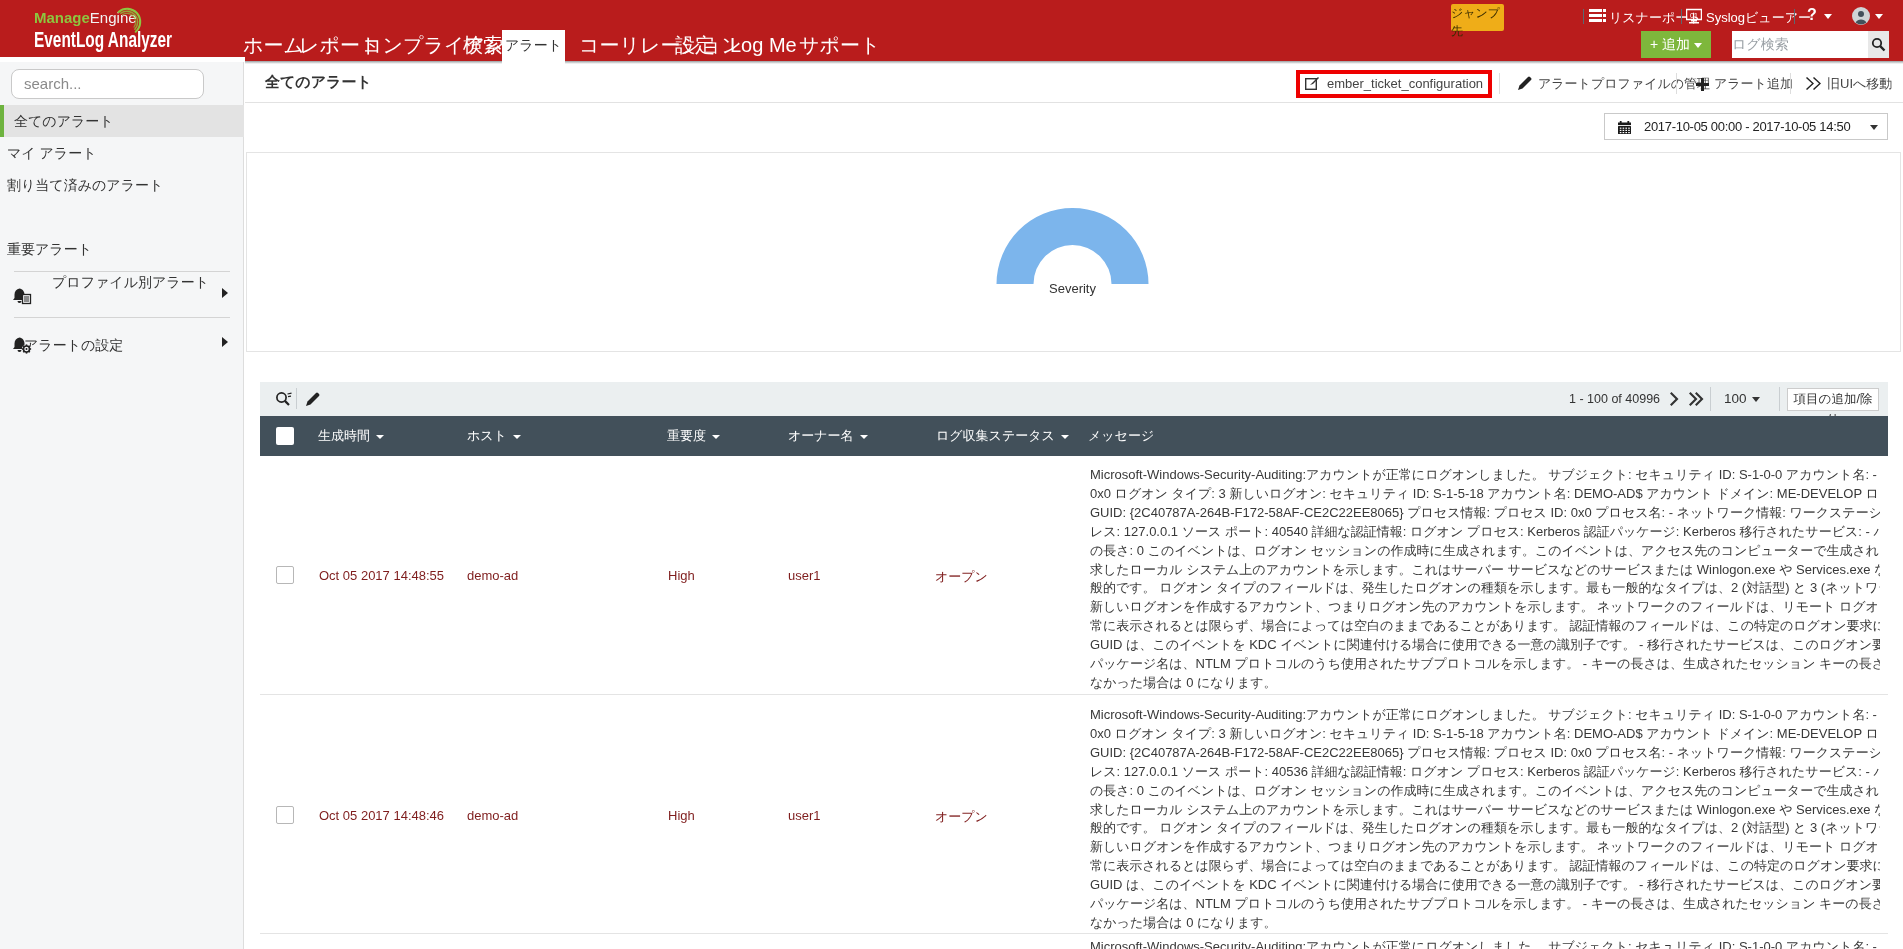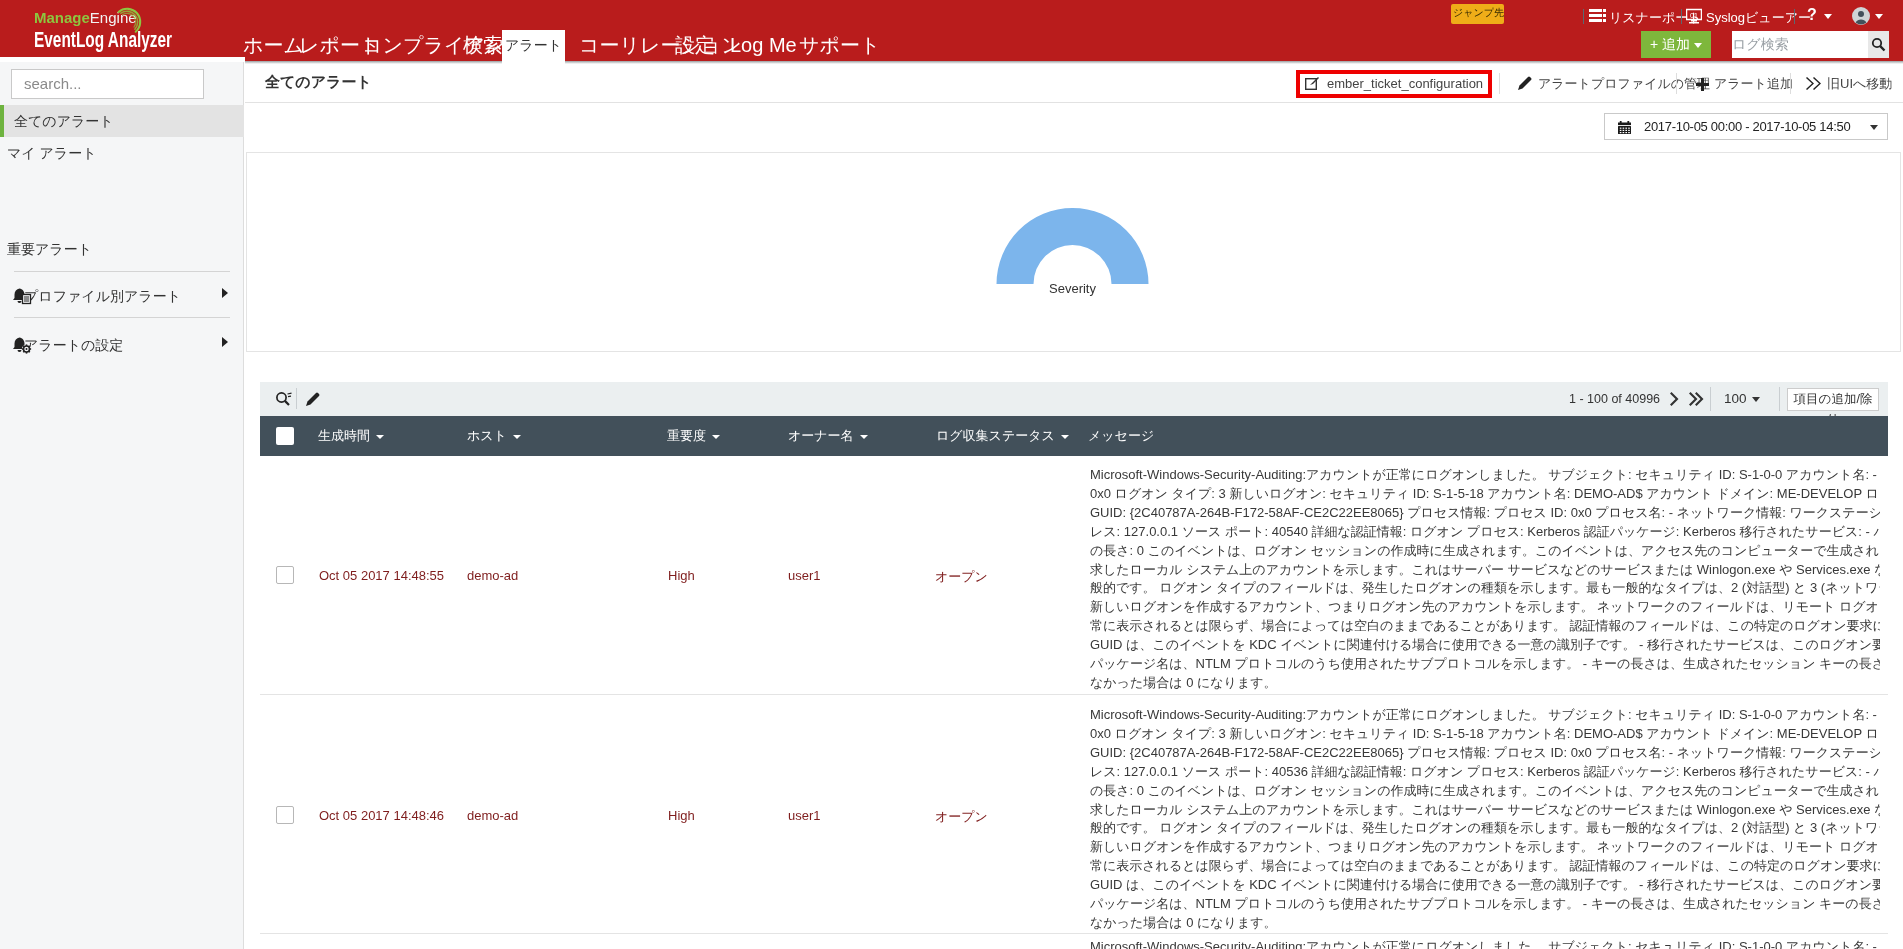--- a/index.html
+++ b/index.html
@@ -35,21 +35,21 @@
   <span class="tab" style="left:243px">ホーム</span>
   <span class="tab" style="left:299px">レポート</span>
   <span class="tab" style="left:362px">コンプライアンス</span>
   <span class="tab" style="left:463px">検索</span>
   <div id="activetab">アラート</div>
   <span class="tab" style="left:579px">コーリレーション</span>
   <span class="tab" style="left:675px">設定</span>
   <span class="tab" style="left:730px">Log Me</span>
   <span class="tab" style="left:799px">サポート</span>
 
-  <div class="abs" style="left:1451px;top:4px;width:53px;height:20px;background:#efad18;border-radius:2px;color:#3a2d00;font-size:10px;line-height:18px;text-align:right">ジャンプ先</div>
+  <div class="abs" style="left:1451px;top:4px;width:53px;height:27px;background:#efad18;border-radius:2px;color:#3a2d00;font-size:12px;line-height:18px;text-align:left">ジャンプ先</div>
 
   <div class="abs" style="left:1583px;top:9px;width:1px;height:15px;background:#5c6870"></div>
   <svg class="abs" style="left:1589px;top:8px" width="17" height="16" viewBox="0 0 17 16">
       <g fill="#fff">
         <rect x="0" y="1" width="13" height="3"></rect>
         <rect x="0" y="6" width="13" height="3"></rect>
         <rect x="0" y="11" width="13" height="3"></rect>
         <rect x="14" y="1" width="3" height="3"></rect>
         <rect x="14" y="6" width="3" height="3"></rect>
         <rect x="14" y="11" width="3" height="3"></rect>
@@ -84,26 +84,27 @@
         <line x1="9.2" y1="9.2" x2="13.5" y2="13.5" stroke="#222" stroke-width="2.4"></line>
       </svg>
   </div>
 </div>
 
 <div class="abs" style="left:245px;top:61px;width:257px;height:3px;background:linear-gradient(rgba(30,40,46,.45),rgba(30,40,46,0))"></div>
 <div class="abs" style="left:565px;top:61px;width:1338px;height:3px;background:linear-gradient(rgba(30,40,46,.45),rgba(30,40,46,0))"></div>
 <div class="abs" style="left:0;top:57px;width:245px;height:5px;background:#fff"></div>
 
 <div id="side">
-  <div class="abs" style="left:11px;top:7px;width:193px;height:30px;background:#fff;border:1px solid #c9c9c9;border-radius:0;color:#8a8a8a;font-size:15px;line-height:28px;padding-left:12px">search...</div>
+  <div class="abs" style="left:11px;top:7px;width:193px;height:30px;background:#fff;border:1px solid #c9c9c9;border-radius:8px;color:#8a8a8a;font-size:15px;line-height:28px;padding-left:12px">search...</div>
   <div class="sideitem" style="top:43px;background:#e3e3e3;border-left:4px solid #6eb33f;padding-left:10px">全てのアラート</div>
   <div class="sideitem" style="top:75px">マイ アラート</div>
+  <div class="sideitem" style="top:107px">割り当て済みのアラート</div>
   <div class="sideitem" style="top:171px">重要アラート</div>
   <div class="hsep" style="left:14px;top:209px;width:216px"></div>
-  <div class="sideitem" style="top:218px;padding-left:24px">プロファイル別アラート</div>
+  <div class="sideitem" style="top:204px;padding-left:52px">プロファイル別アラート</div>
   <svg class="abs" style="left:13px;top:225px" width="19" height="18" viewBox="0 0 19 18">
       <path d="M6.5 1.5 C3.5 2 1.5 4.5 1.5 7.5 L1.5 11 L0 13 L13 13 L11.5 11 L11.5 7.5 C11.5 4.5 9.5 2 6.5 1.5 Z M4.5 14 A2 2 0 0 0 8.5 14 Z" fill="#222"></path>
       <rect x="9" y="7" width="9" height="10" fill="#f5f6f7"></rect>
       <rect x="9.5" y="7.5" width="8" height="9" fill="none" stroke="#222" stroke-width="1.3"></rect>
       <line x1="11" y1="10" x2="16" y2="10" stroke="#222" stroke-width="1"></line>
       <line x1="11" y1="12" x2="16" y2="12" stroke="#222" stroke-width="1"></line>
       <line x1="11" y1="14" x2="16" y2="14" stroke="#222" stroke-width="1"></line>
     </svg>
   <div class="abs" style="left:222px;top:226px;width:0;height:0;border-top:5px solid transparent;border-bottom:5px solid transparent;border-left:6px solid #222"></div>
   <div class="hsep" style="left:14px;top:255px;width:216px"></div>

